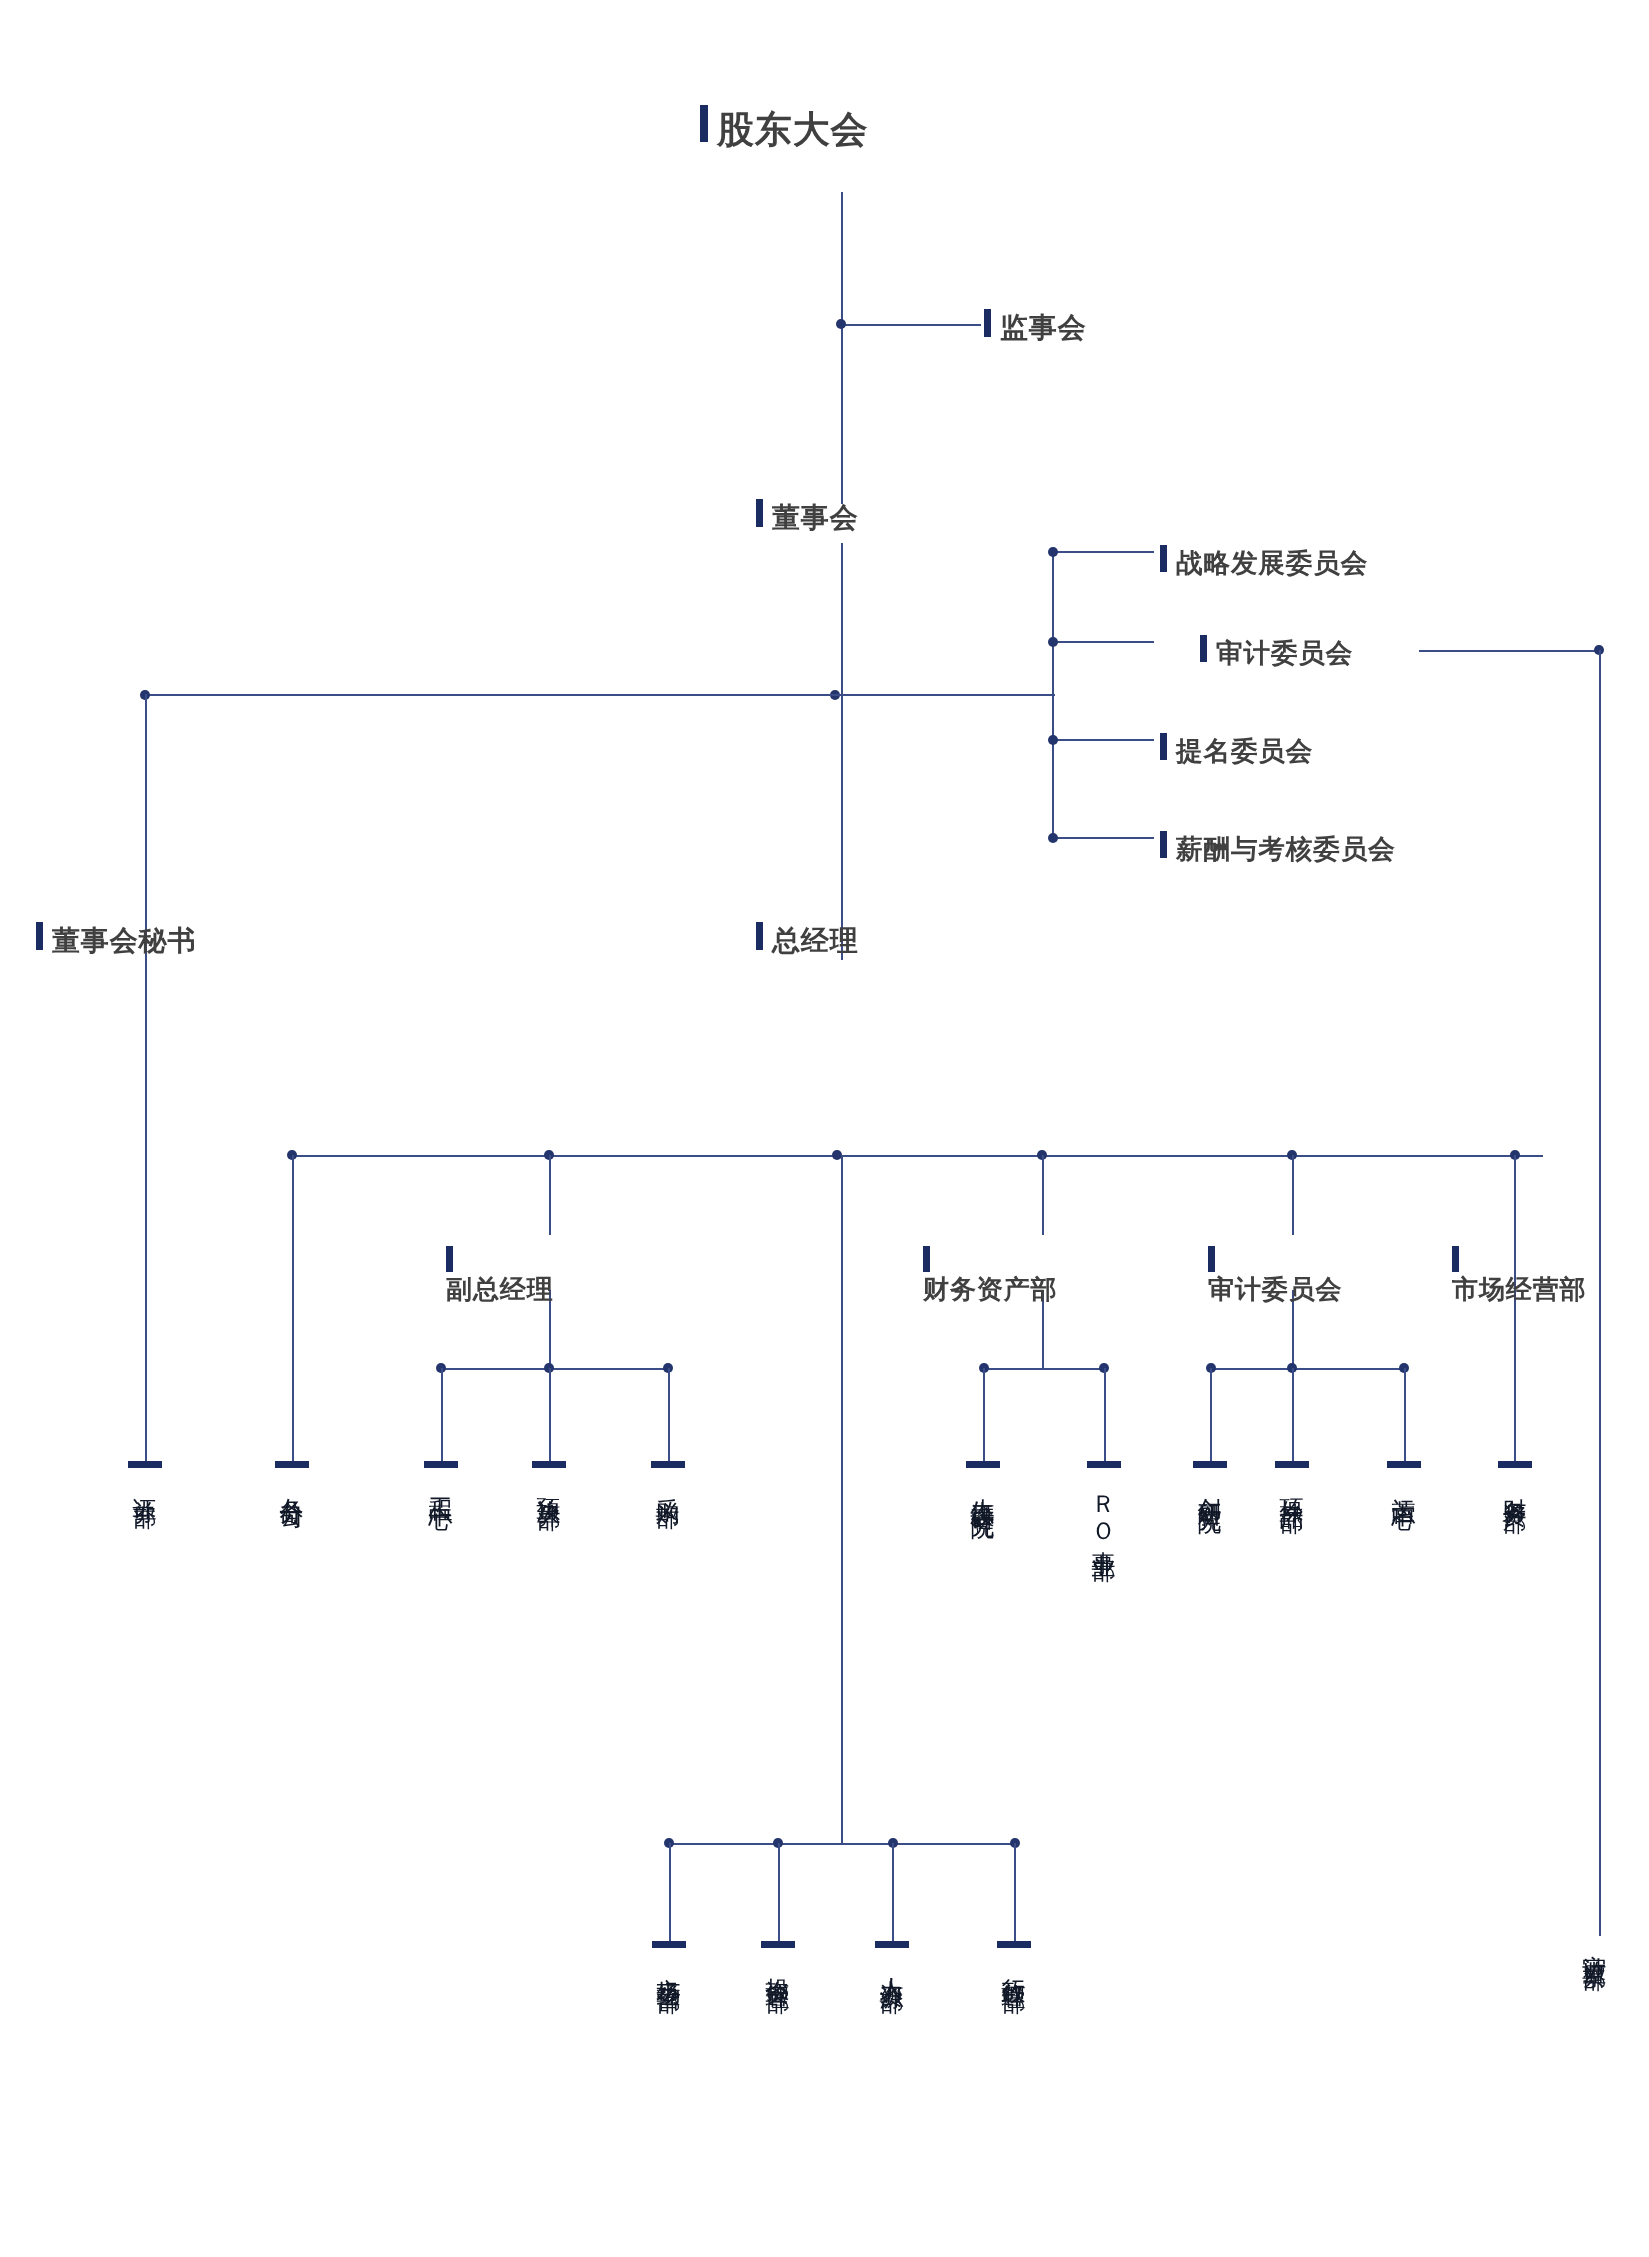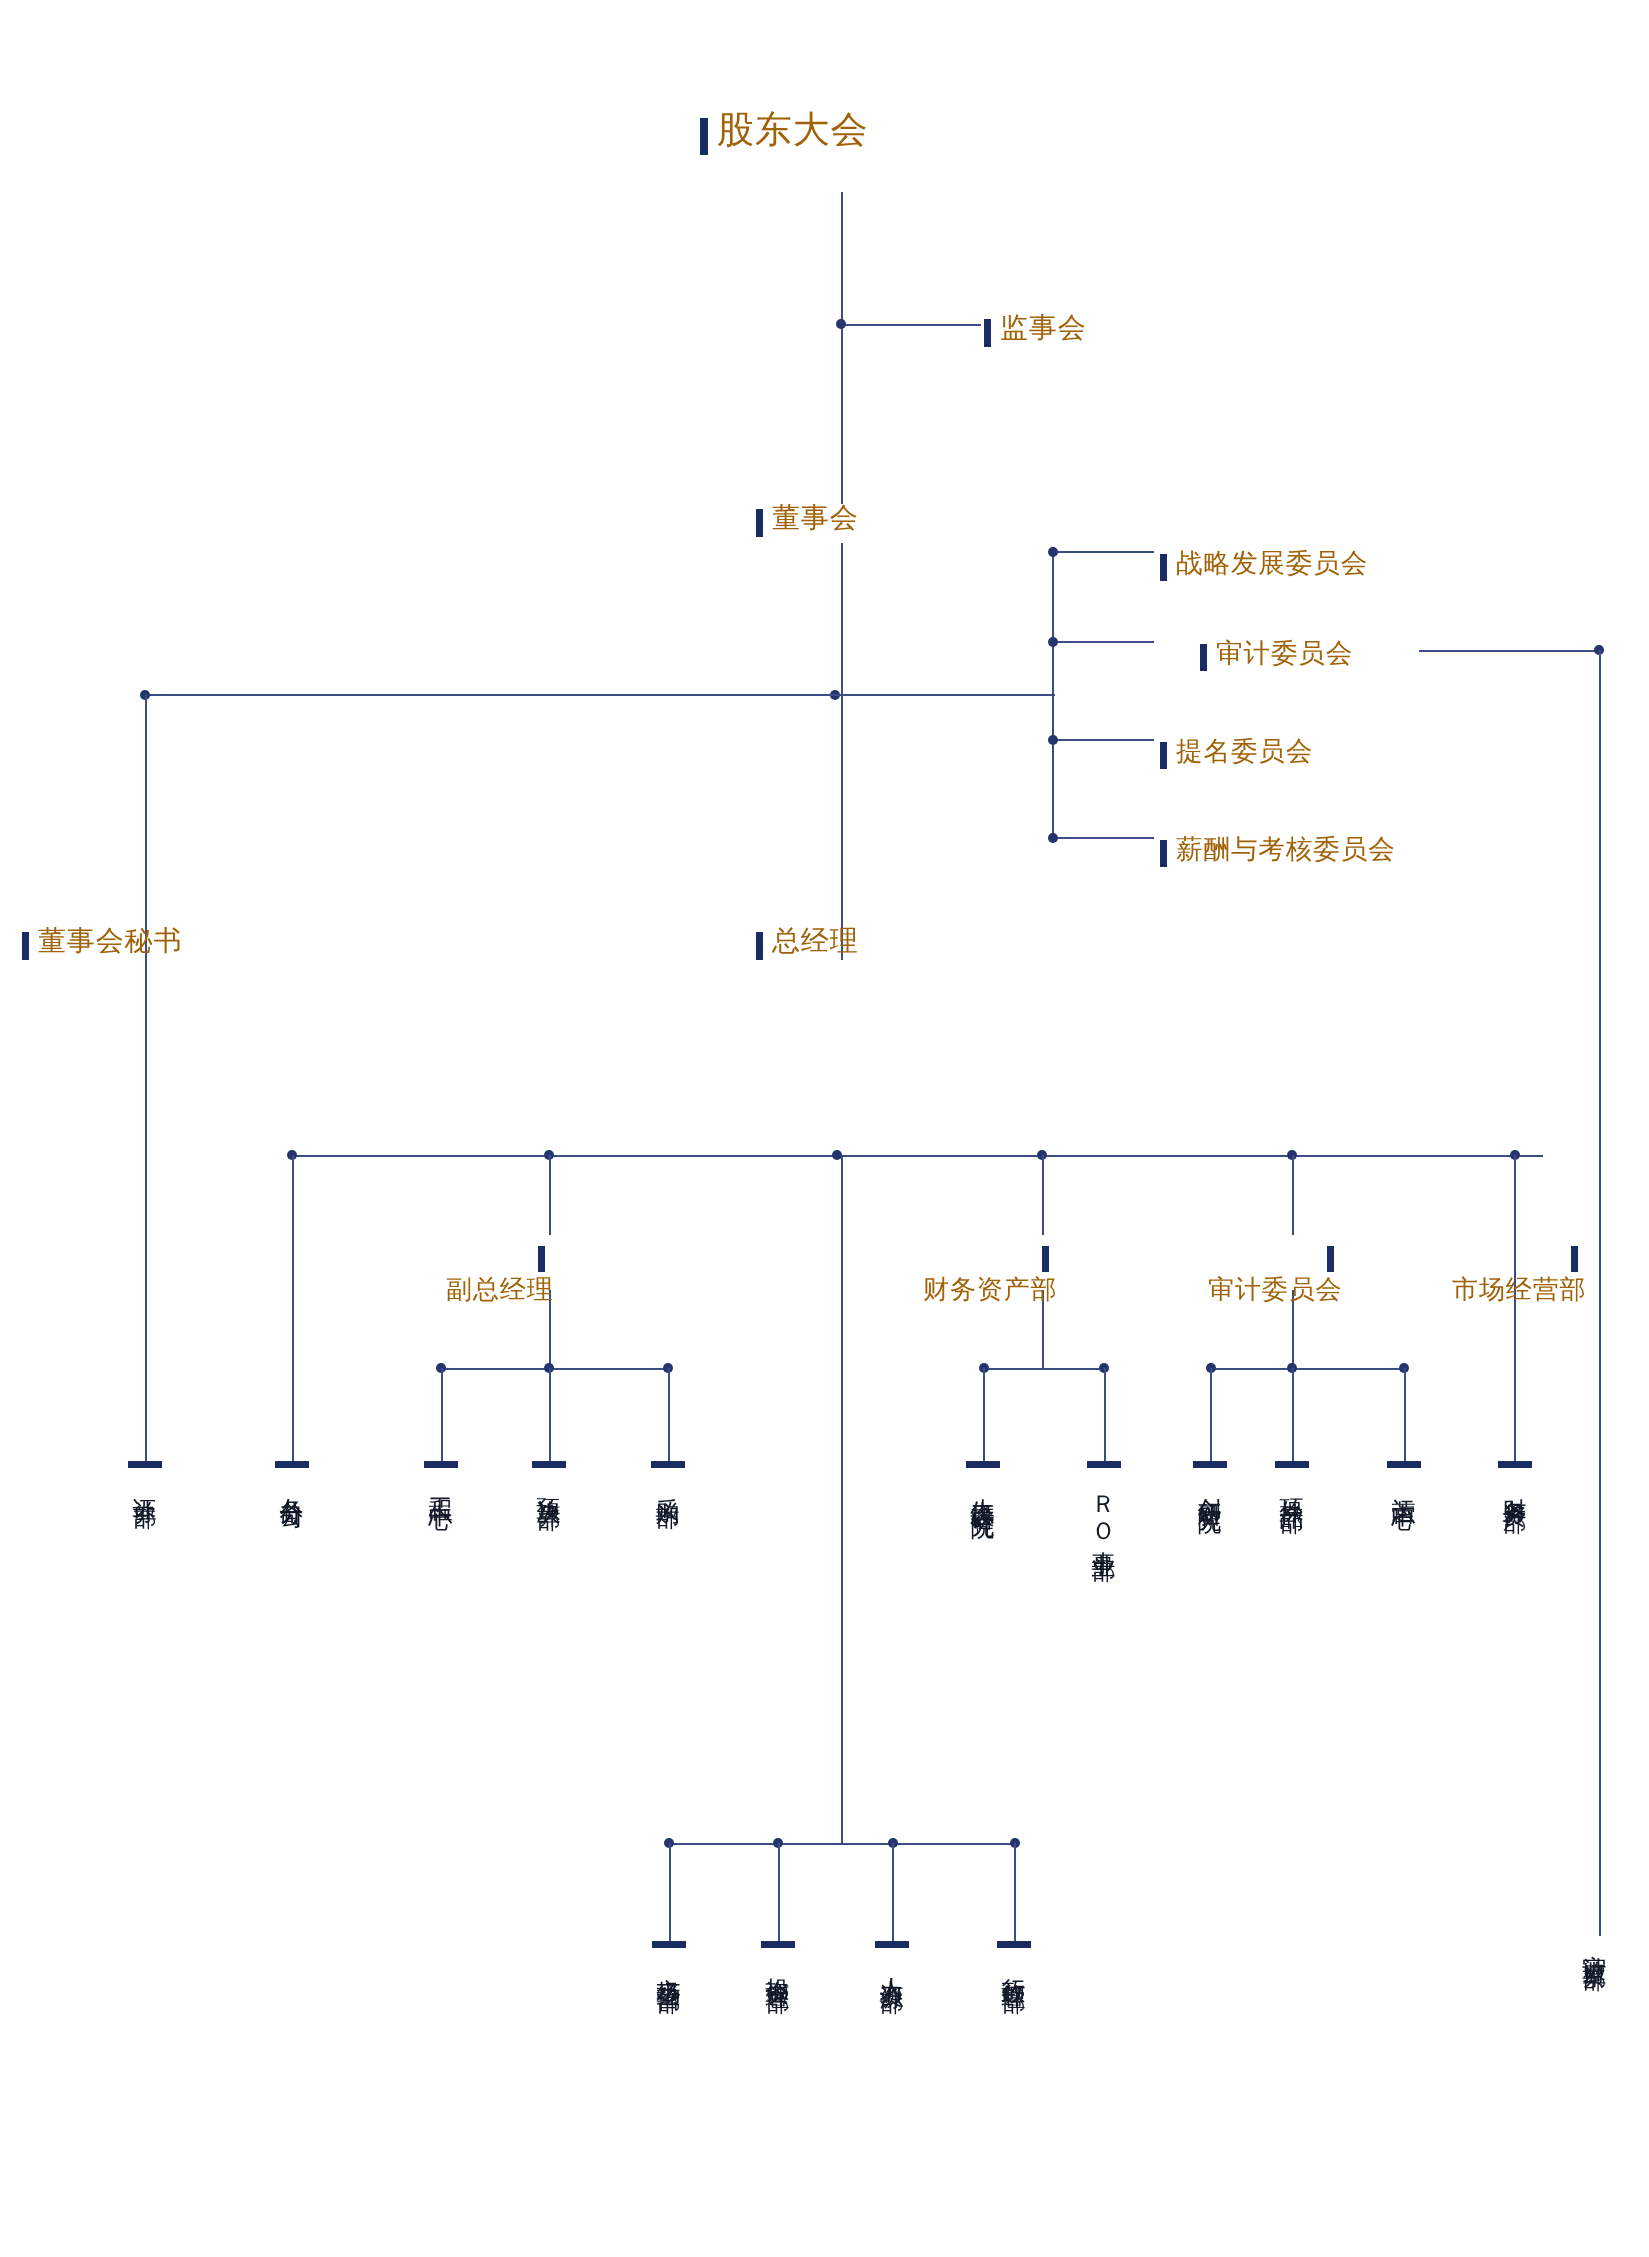--- a/index.html
+++ b/index.html
@@ -29,24 +29,24 @@
     position: absolute;
     width: 9.8px;
     height: 9.8px;
     border-radius: 50%;
     background: #24356d;
   }
   
   .node {
     position: absolute;
     display: flex;
-    align-items: flex-end;
+    align-items: flex-start;
     white-space: nowrap;
-    color: #a16207;
-    font-weight: normal;
+    color: #404040;
+    font-weight: bold;
     letter-spacing: 0.9px;
   }
   .node .bar {
     display: inline-block;
     background: #1b2c63;
     margin-right: 8.9px;
     flex: 0 0 auto;
   }
   .node.lvl1 { font-size: 37px; }
   .node.lvl1 .bar { width: 8px; height: 37px; }
@@ -188,21 +188,21 @@
   </div>
   <div class="node lvl3" style="left:1160px; top:724px;">
     <span class="bar"></span>
     <span>提名委员会</span>
   </div>
   <div class="node lvl3" style="left:1160px; top:822px;">
     <span class="bar"></span>
     <span>薪酬与考核委员会</span>
   </div>
 
-  <div class="node lvl2" style="left:22px; top:922px;">
+  <div class="node lvl2" style="left:36px; top:922px;">
     <span class="bar"></span>
     <span>董事会秘书</span>
   </div>
   <div class="node lvl2" style="left:756px; top:922px;">
     <span class="bar"></span>
     <span>总经理</span>
   </div>
 
   <div class="node lvl4" style="left:446px; top:1246px;">
     <span class="bar"></span>

